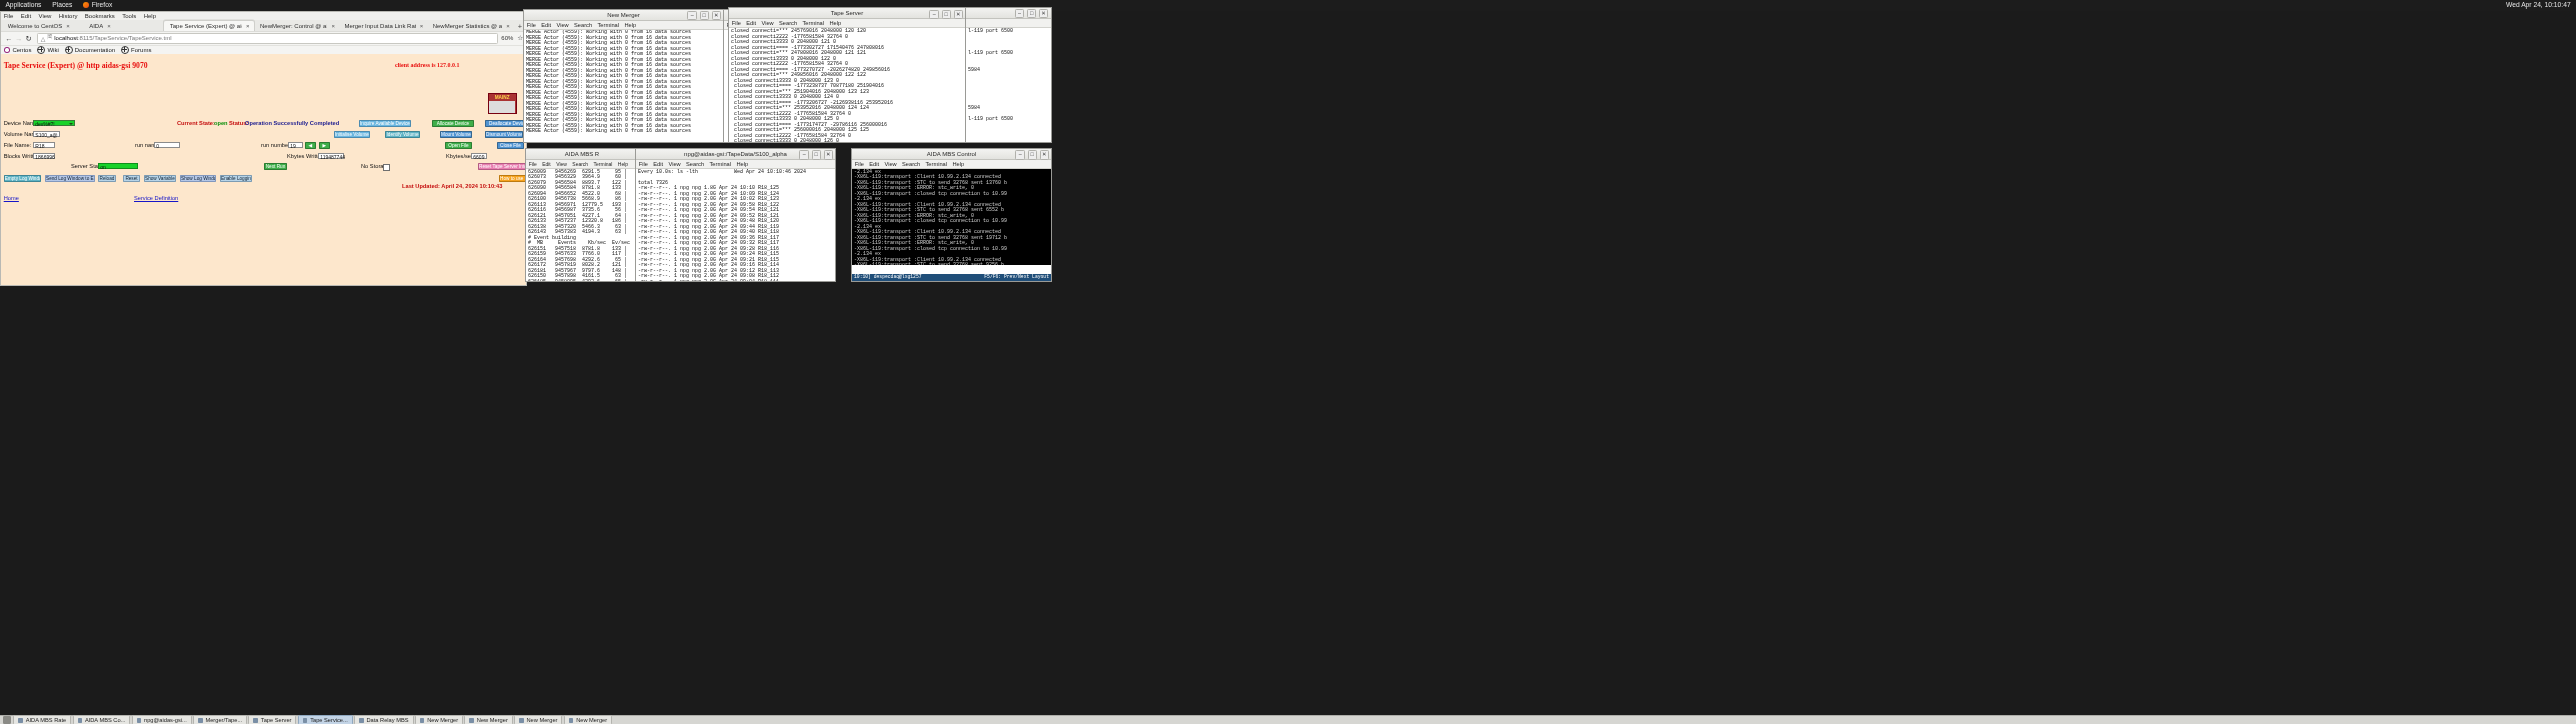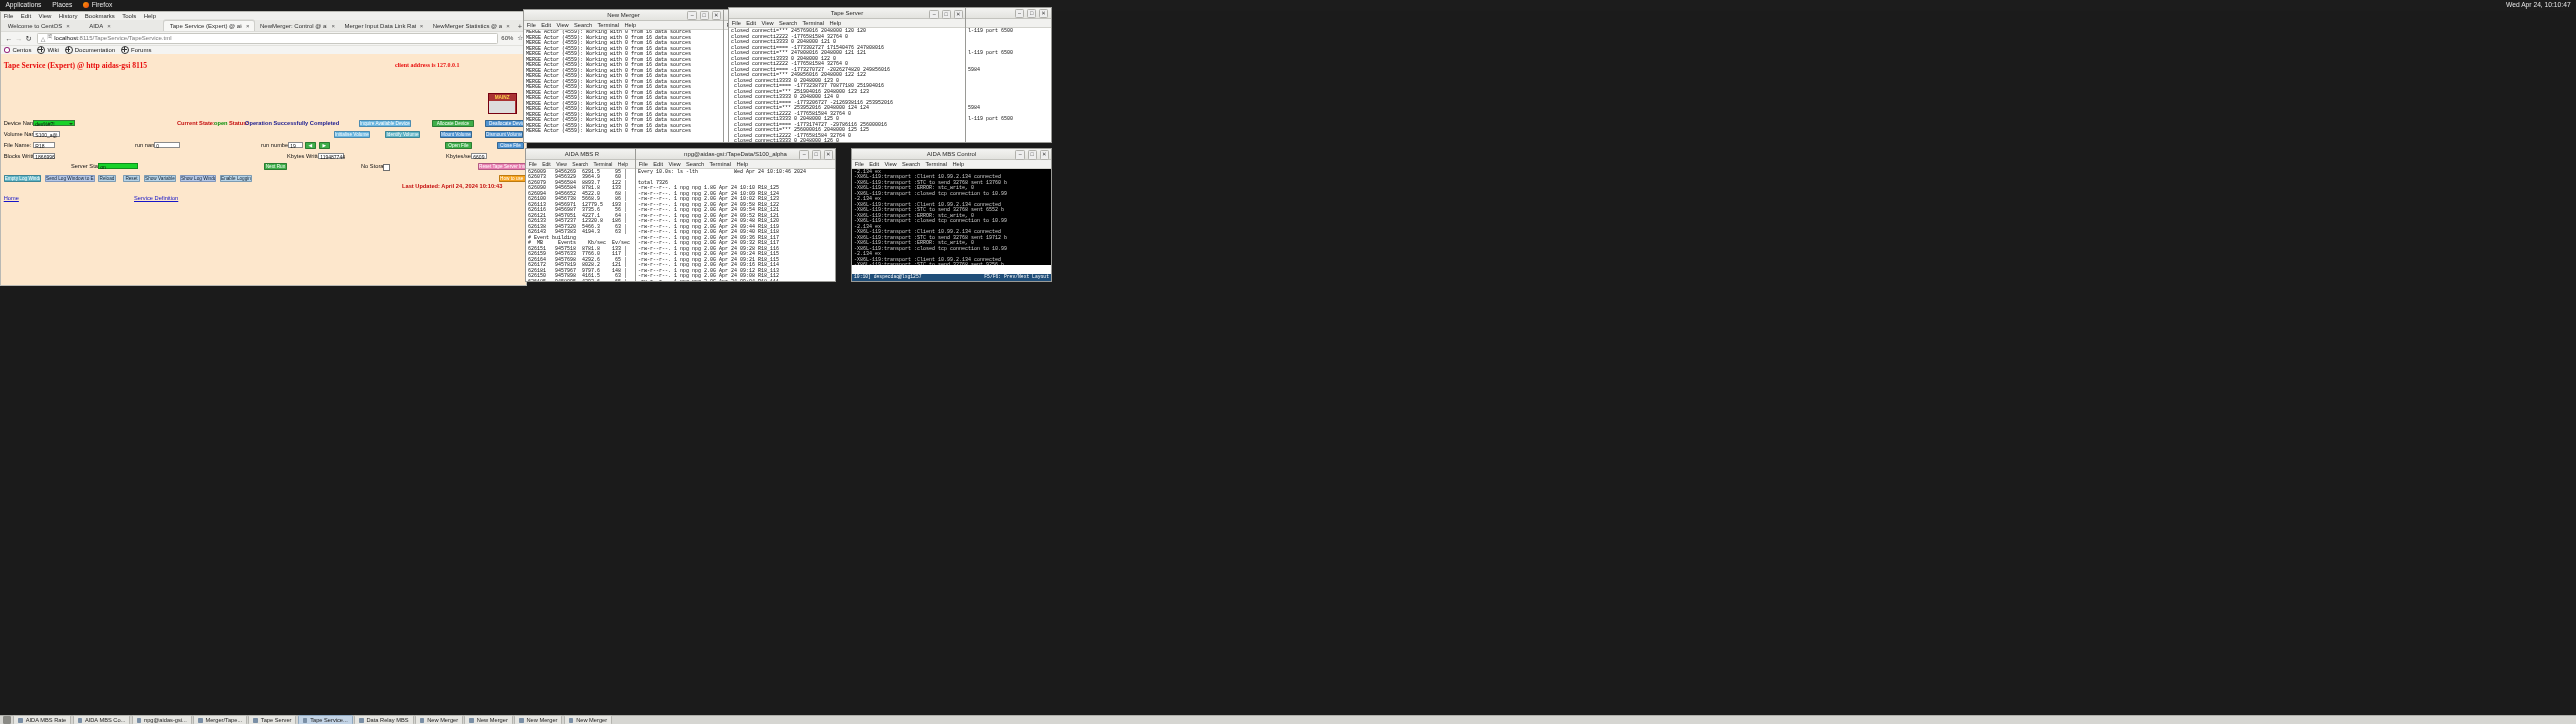--- a/index.html
+++ b/index.html
@@ -163,21 +163,21 @@
       <span>Documentation</span>
     </div>
     <div class="bm">
       <span class="globe"></span>
       <span>Forums</span>
     </div>
   </div>
 
   <div id="page">
 
-    <div class="pg-title">Tape Service (Expert) @ http aidas-gsi 8115</div>
+    <div class="pg-title">Tape Service (Expert) @ http aidas-gsi 9070</div>
     <div class="pg-client">client address is 127.0.0.1</div>
 
     <div class="mz-logo" style="top:39px;right:9.4px;width:27px;height:19px;">
       <span class="mzt">MAINZ</span>
       <span class="mzb"></span>
     </div>
 
     <div class="lbl" style="left:2.7px;top:66px;">Device Name:</div>
     <div class="dd" style="left:32px;top:66px;width:42px;">dev%#?!</div>
 

